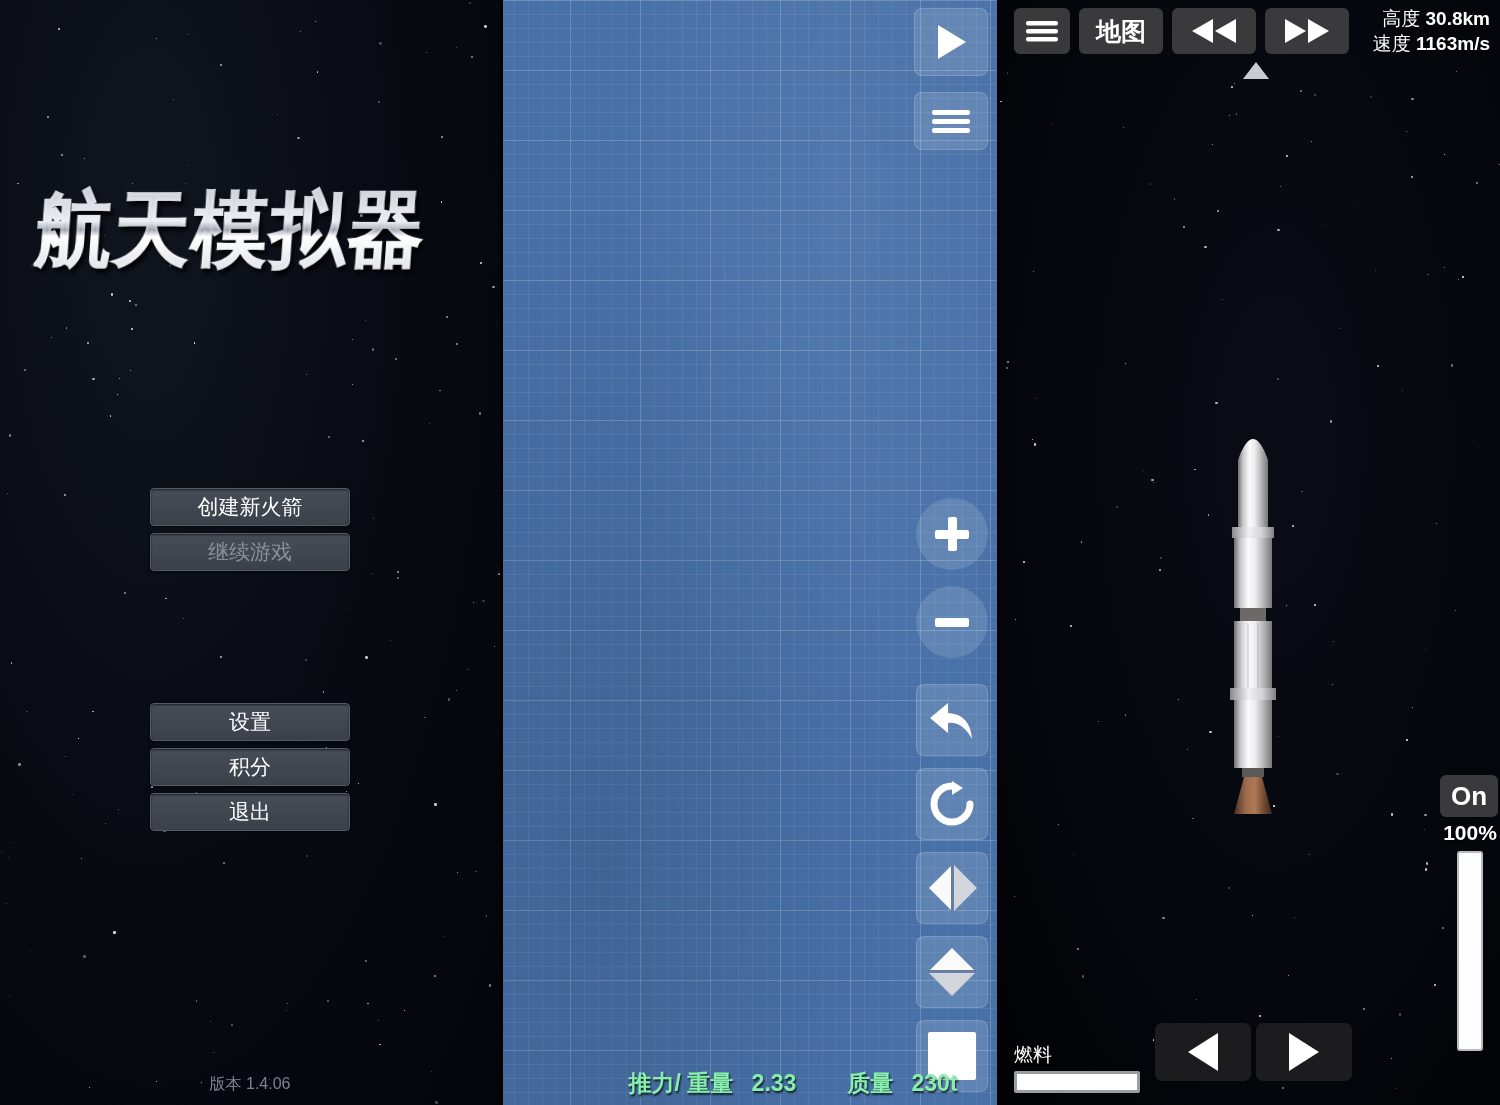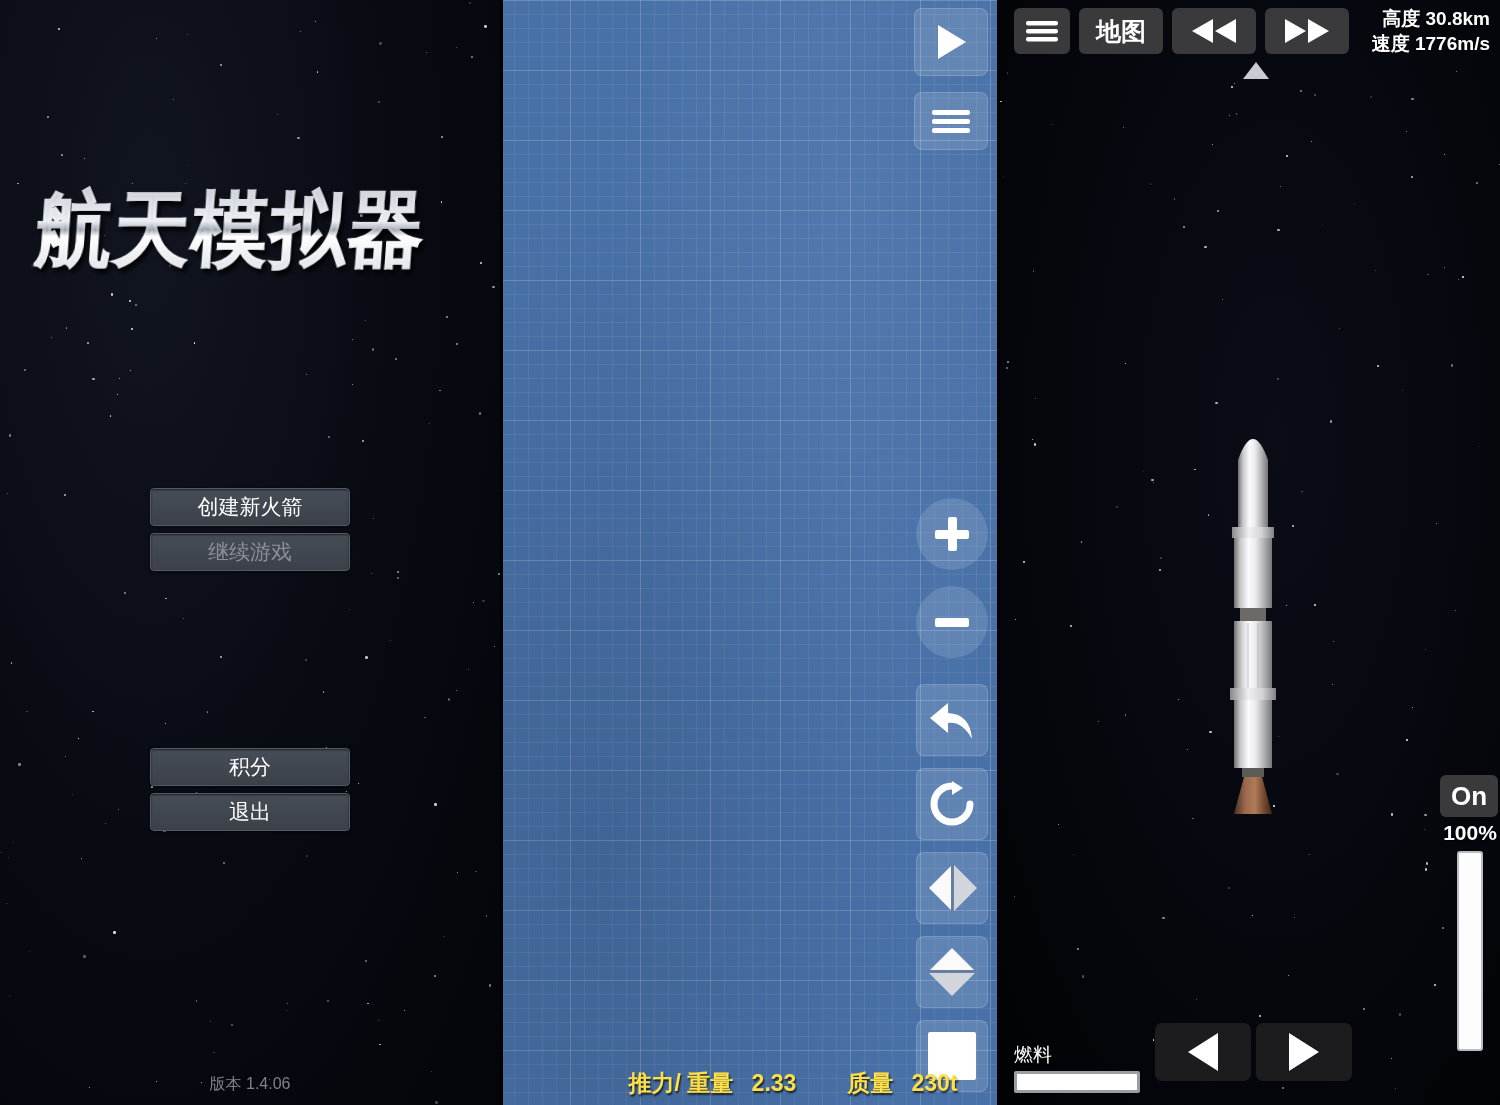--- a/index.html
+++ b/index.html
@@ -75,21 +75,21 @@
     border-radius:8px; cursor:pointer; z-index:7;
     display:flex; align-items:center; justify-content:center;
   }
   .edit-round {
     position:absolute; right:12px; width:72px; height:72px; border-radius:50%;
     background:rgba(255,255,255,.13); border:none; cursor:pointer; z-index:7;
     display:flex; align-items:center; justify-content:center;
   }
   .stats-bar {
     position:absolute; left:0; right:0; bottom:6px; z-index:8;
-    text-align:center; color:#fde047; font-size:23px; font-weight:bold;
+    text-align:center; color:#86efac; font-size:23px; font-weight:bold;
     text-shadow:1px 2px 2px rgba(0,0,0,.75);
     padding-left:86px;
   }
   .stats-bar span { margin:0 6px; }
 
   
   .panel-flight {
     position:relative; width:500px; height:1105px;
     background:radial-gradient(ellipse at 55% 40%, #0a0d16 0%, #05070d 60%, #010204 100%);
     overflow:hidden;
@@ -97,21 +97,21 @@
   .hud-btn {
     position:absolute; background:#3a3a3c; border-radius:6px;
     display:flex; align-items:center; justify-content:center;
     color:#fff; cursor:pointer; user-select:none;
   }
   .hud-readout {
     position:absolute; right:10px; top:6px; text-align:right;
     color:#fff; font-size:19px; font-weight:bold; line-height:25px;
     text-shadow:0 1px 2px #000;
   }
-  .hud-readout .lbl { font-weight:bold; }
+  .hud-readout .lbl { font-weight:normal; }
   .mission-text {
     position:absolute; left:40px; right:40px; top:250px;
     text-align:center; color:#fff; font-size:28px; line-height:37px;
     text-shadow:0 2px 3px rgba(0,0,0,.9);
   }
   .throttle-wrap { position:absolute; right:0; top:775px; width:60px; text-align:center; }
   .throttle-on {
     width:58px; height:42px; background:#3a3a3c; border-radius:6px;
     color:#fff; font-size:26px; font-weight:bold; line-height:42px;
     text-align:center; cursor:pointer;
@@ -293,20 +293,21 @@
         <span class="star" style="left:360.4px;top:214.1px;width:2.53px;height:2.53px;opacity:0.69"></span>
         <span class="star" style="left:328.4px;top:436.4px;width:2.10px;height:2.10px;opacity:0.49"></span>
         <span class="star" style="left:434.2px;top:803.4px;width:2.35px;height:2.35px;opacity:0.79"></span>
       </div>
 
     <div class="game-title">航天模拟器</div>
 
     <div class="menu-btn" style="top:488px">创建新火箭</div>
     <div class="menu-btn disabled" style="top:533px">继续游戏</div>
 
+    <div class="menu-btn" style="top:703px">设置</div>
     <div class="menu-btn" style="top:748px">积分</div>
     <div class="menu-btn" style="top:793px">退出</div>
 
     <div class="version-label">版本 1.4.06</div>
   </section>
 
   <div class="divider" style="left:500px"></div>
 
   <section class="panel-build">
     <div class="blueprint-grid"></div>
@@ -624,21 +625,21 @@
       </svg>
     </div>
 
     <div class="hud-readout">
       <div>
         <span class="lbl">高度</span>
         <span>30.8km</span>
       </div>
       <div>
         <span class="lbl">速度</span>
-        <span>1776m/s</span>
+        <span>1163m/s</span>
       </div>
     </div>
 
     <div style="position:absolute;left:243px;top:62px;width:0;height:0;border-left:13px solid transparent;border-right:13px solid transparent;border-bottom:17px solid #c9ccd2"></div>
 
     <div class="mission-text">
     </div>
 
     <svg width="500" height="1105" style="position:absolute;left:0;top:0">
       <defs>

